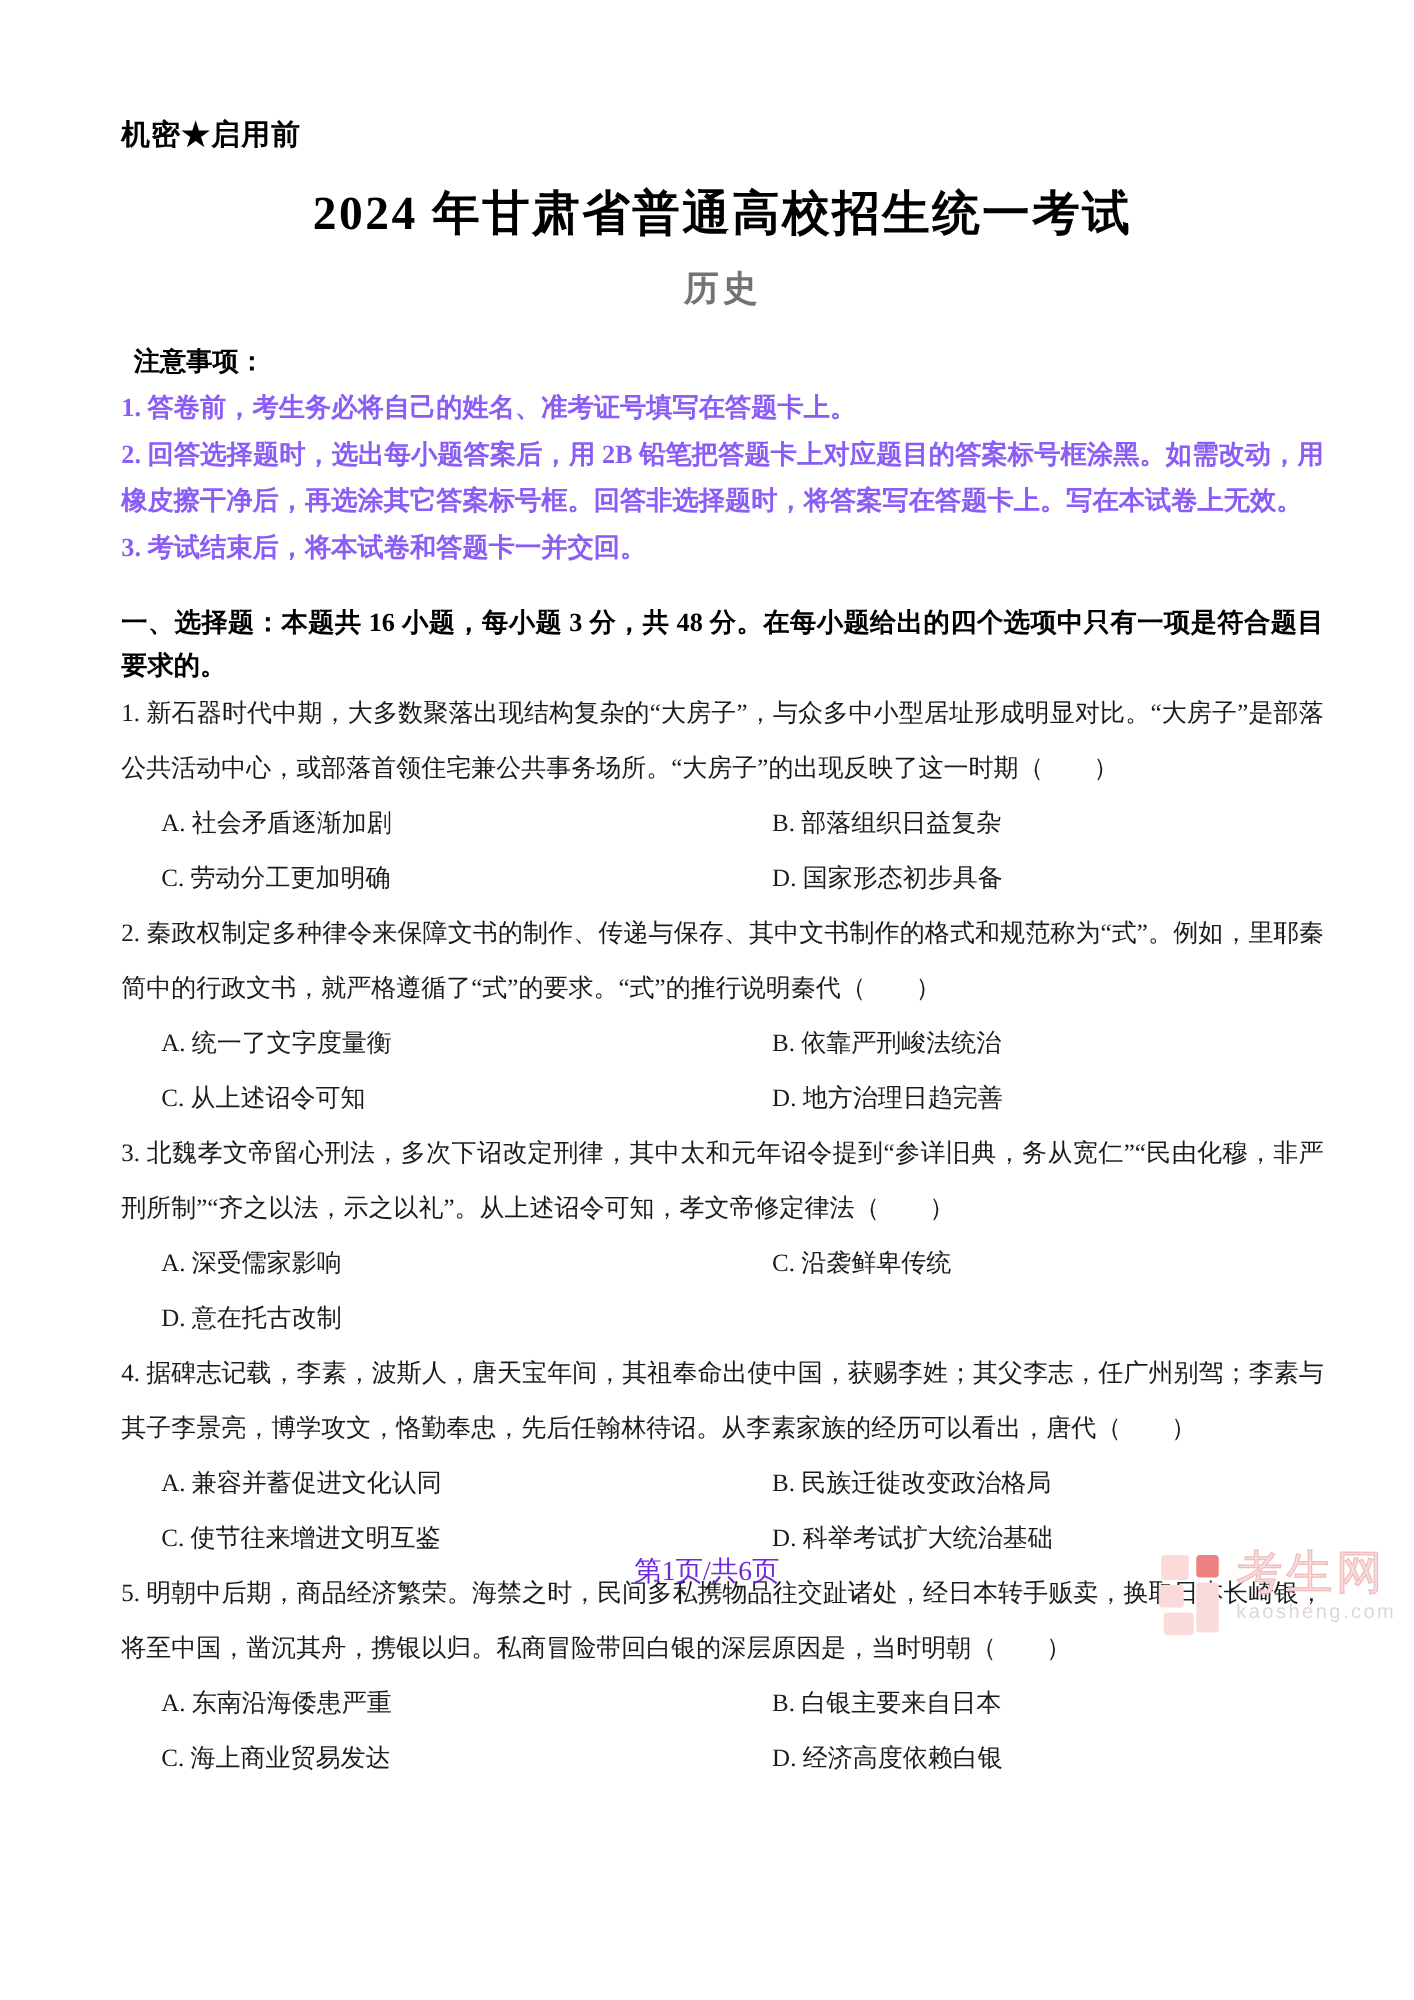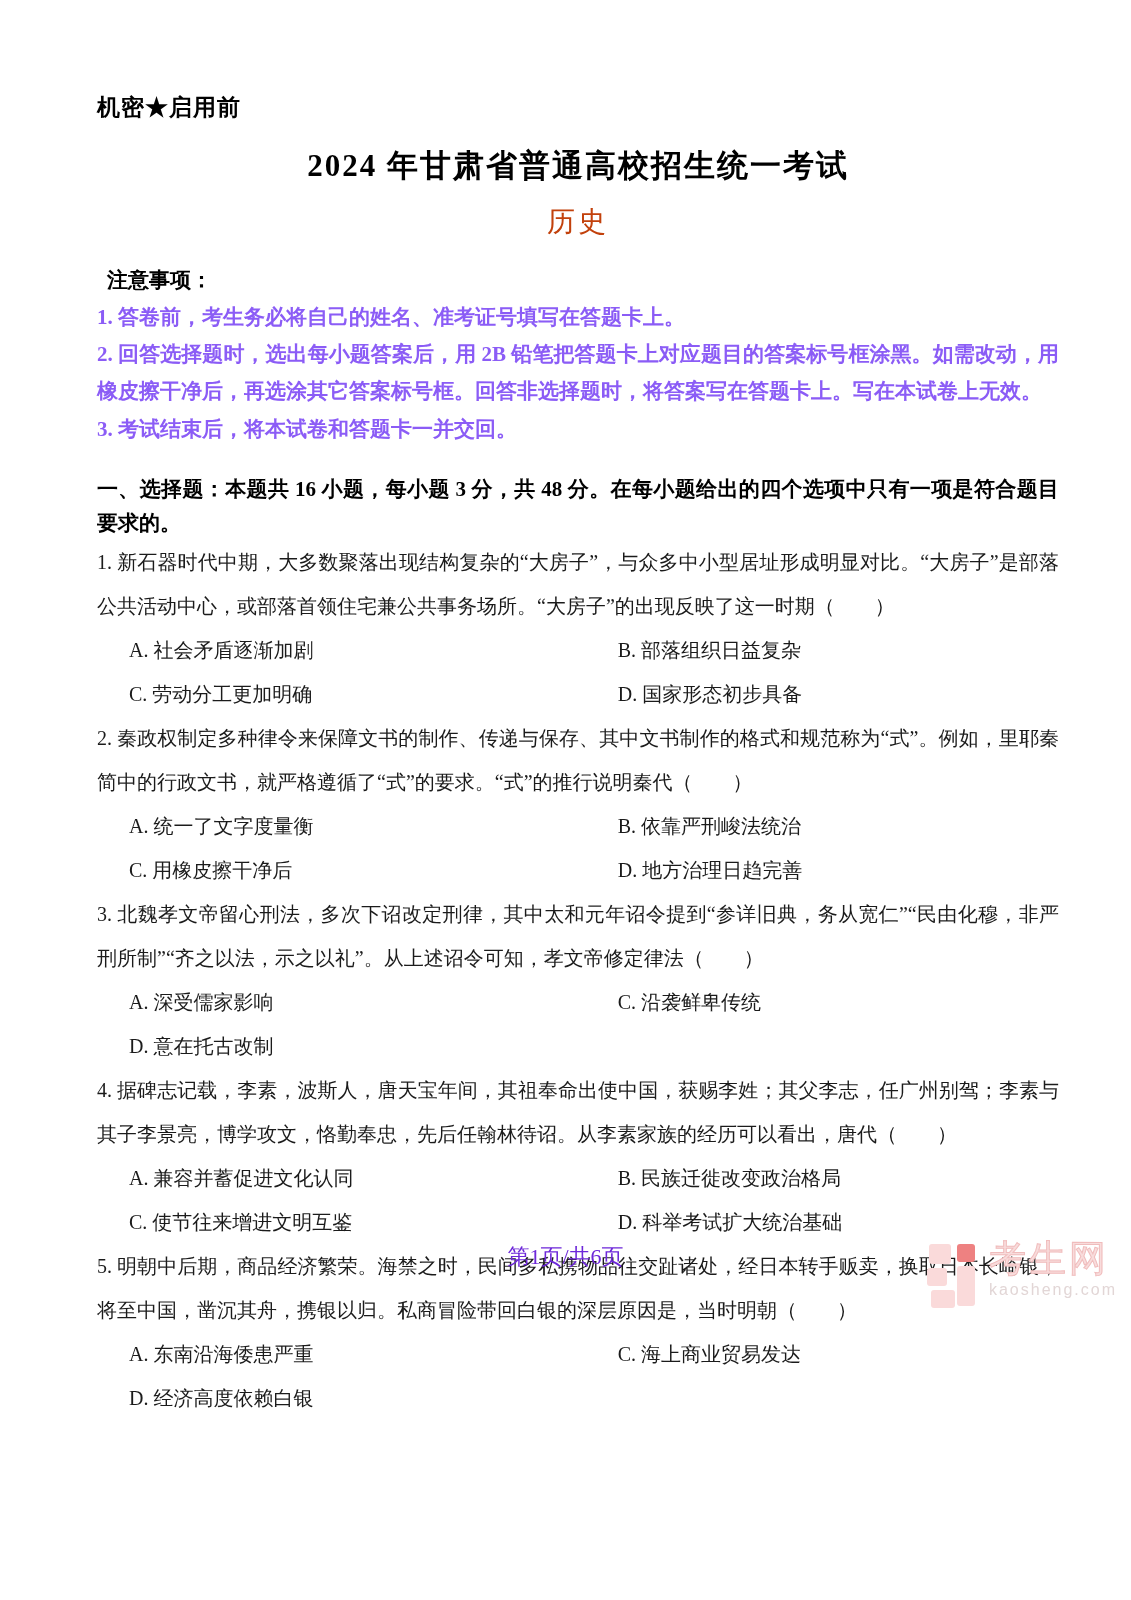--- a/index.html
+++ b/index.html
@@ -14,25 +14,25 @@
   .page {
     position:relative;
     width:1131px; height:1312px;
     padding:92px 72px 0 97px;
   }
   .classification {
     font-size:23px; font-weight:700; color:#000;
     letter-spacing:1px;
   }
   .exam-title {
-    text-align:center; font-size:31px; font-weight:700; color:#000;
+    text-align:center; font-size:38px; font-weight:700; color:#000;
     margin-top:22px; letter-spacing:2px;
   }
   .subject-title {
-    text-align:center; font-size:28px; font-weight:400; color:#c2410c;
+    text-align:center; font-size:28px; font-weight:700; color:#737373;
     margin-top:16px; letter-spacing:3px;
   }
   .notice-heading {
     font-size:21px; font-weight:700; color:#000; margin-top:22px;
     line-height:1.7;
     margin-left:10px;
   }
   .notice-item {
     font-size:21px; font-weight:700; color:#8b5cf6;
     line-height:1.78; text-align:justify;
@@ -110,21 +110,21 @@
       <div class="option">C. 劳动分工更加明确</div>
       <div class="option">D. 国家形态初步具备</div>
     </div>
   </div>
 
   <div class="question">
     <p class="question-stem">2. 秦政权制定多种律令来保障文书的制作、传递与保存、其中文书制作的格式和规范称为“式”。例如，里耶秦简中的行政文书，就严格遵循了“式”的要求。“式”的推行说明秦代（　　）</p>
     <div class="options">
       <div class="option">A. 统一了文字度量衡</div>
       <div class="option">B. 依靠严刑峻法统治</div>
-      <div class="option">C. 用橡皮擦干净后</div>
+      <div class="option">C. 从上述诏令可知</div>
       <div class="option">D. 地方治理日趋完善</div>
     </div>
   </div>
 
   <div class="question">
     <p class="question-stem">3. 北魏孝文帝留心刑法，多次下诏改定刑律，其中太和元年诏令提到“参详旧典，务从宽仁”“民由化穆，非严刑所制”“齐之以法，示之以礼”。从上述诏令可知，孝文帝修定律法（　　）</p>
     <div class="options">
       <div class="option">A. 深受儒家影响</div>
       <div class="option">C. 沿袭鲜卑传统</div>
       <div class="option">D. 意在托古改制</div>
@@ -138,20 +138,21 @@
       <div class="option">B. 民族迁徙改变政治格局</div>
       <div class="option">C. 使节往来增进文明互鉴</div>
       <div class="option">D. 科举考试扩大统治基础</div>
     </div>
   </div>
 
   <div class="question">
     <p class="question-stem">5. 明朝中后期，商品经济繁荣。海禁之时，民间多私携物品往交趾诸处，经日本转手贩卖，换取日本长崎银，将至中国，凿沉其舟，携银以归。私商冒险带回白银的深层原因是，当时明朝（　　）</p>
     <div class="options">
       <div class="option">A. 东南沿海倭患严重</div>
+      <div class="option">B. 白银主要来自日本</div>
       <div class="option">C. 海上商业贸易发达</div>
       <div class="option">D. 经济高度依赖白银</div>
     </div>
   </div>
 
   <div class="page-footer">第1页/共6页</div>
 
   <div class="watermark">
     <div class="wm-icon">
       <div class="wm-block wm-b1"></div>

